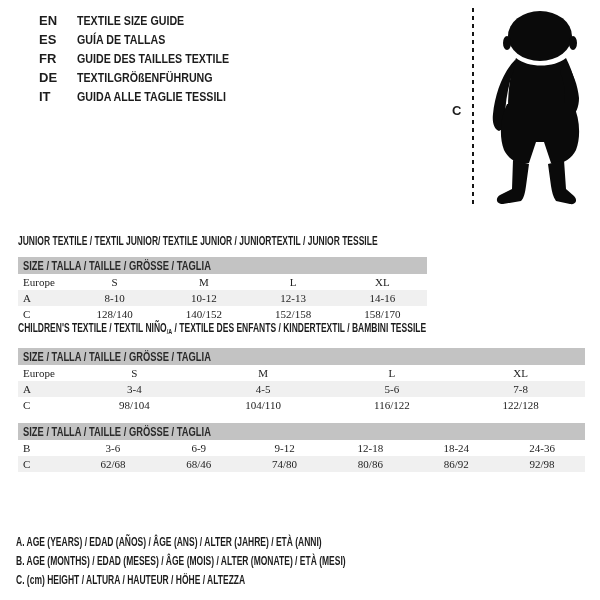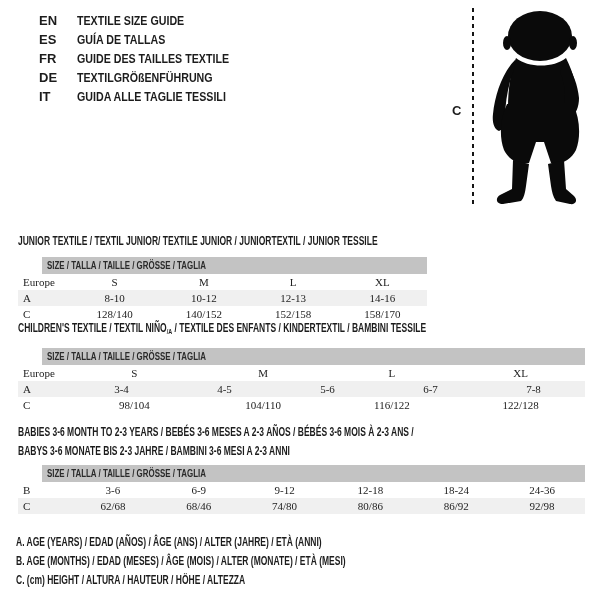--- a/index.html
+++ b/index.html
@@ -31,21 +31,21 @@
   
   .heading {
     font-weight:bold; font-size:12.5px; line-height:19px; white-space:nowrap;
     transform:scaleX(0.68); transform-origin:0 0;
   }
   .sub { font-size:8px; vertical-align:-2px; }
 
   
   .size-bar {
     background:var(--header-bar,#c3c3c3); height:17px; line-height:17px;
-    font-size:11px; font-weight:bold; color:#2a2a2a; padding-left:5px; white-space:nowrap;margin-left:24px;
+    font-size:13px; font-weight:bold; color:#2a2a2a; padding-left:5px; white-space:nowrap;
   }
   .size-bar .cond { display:inline-block; transform:scaleX(0.72); transform-origin:0 50%; }
   .trow { display:flex; height:16px; line-height:16px; font-size:11px; color:#222;font-family:Liberation Serif, serif; }
   .trow.shaded { background:var(--row-shaded,#f0f0f0); }
   .tlabel { width:52px; flex:0 0 52px; padding-left:5px; }
   .tcell { flex:1 1 0; text-align:center; }
 
   .sec-junior   { left:18px; top:232px; width:409px; }
   .sec-children { left:18px; top:319px; width:567px; }
   .sec-babies   { left:18px; top:423px; width:567px; }
@@ -137,38 +137,33 @@
       <span class="tcell">S</span>
       <span class="tcell">M</span>
       <span class="tcell">L</span>
       <span class="tcell">XL</span>
     </div>
     <div class="trow shaded">
       <span class="tlabel">A</span>
       <span class="tcell">3-4</span>
       <span class="tcell">4-5</span>
       <span class="tcell">5-6</span>
-      <span class="tcell">6-7</span>
       <span class="tcell">7-8</span>
     </div>
     <div class="trow">
       <span class="tlabel">C</span>
       <span class="tcell">98/104</span>
       <span class="tcell">104/110</span>
       <span class="tcell">116/122</span>
       <span class="tcell">122/128</span>
     </div>
   </div>
 </div>
 
 <div class="abs sec-babies">
-  <div class="headings">
-    <div class="heading">BABIES 3-6 MONTH TO 2-3 YEARS / BEBÉS 3-6 MESES A 2-3 AÑOS / BÉBÉS 3-6 MOIS À 2-3 ANS /</div>
-    <div class="heading">BABYS 3-6 MONATE BIS 2-3 JAHRE / BAMBINI 3-6 MESI A 2-3 ANNI</div>
-  </div>
   <div>
     <div class="size-bar"><span class="cond">SIZE / TALLA / TAILLE / GRÖSSE / TAGLIA</span></div>
     <div class="trow">
       <span class="tlabel">B</span>
       <span class="tcell">3-6</span>
       <span class="tcell">6-9</span>
       <span class="tcell">9-12</span>
       <span class="tcell">12-18</span>
       <span class="tcell">18-24</span>
       <span class="tcell">24-36</span>

